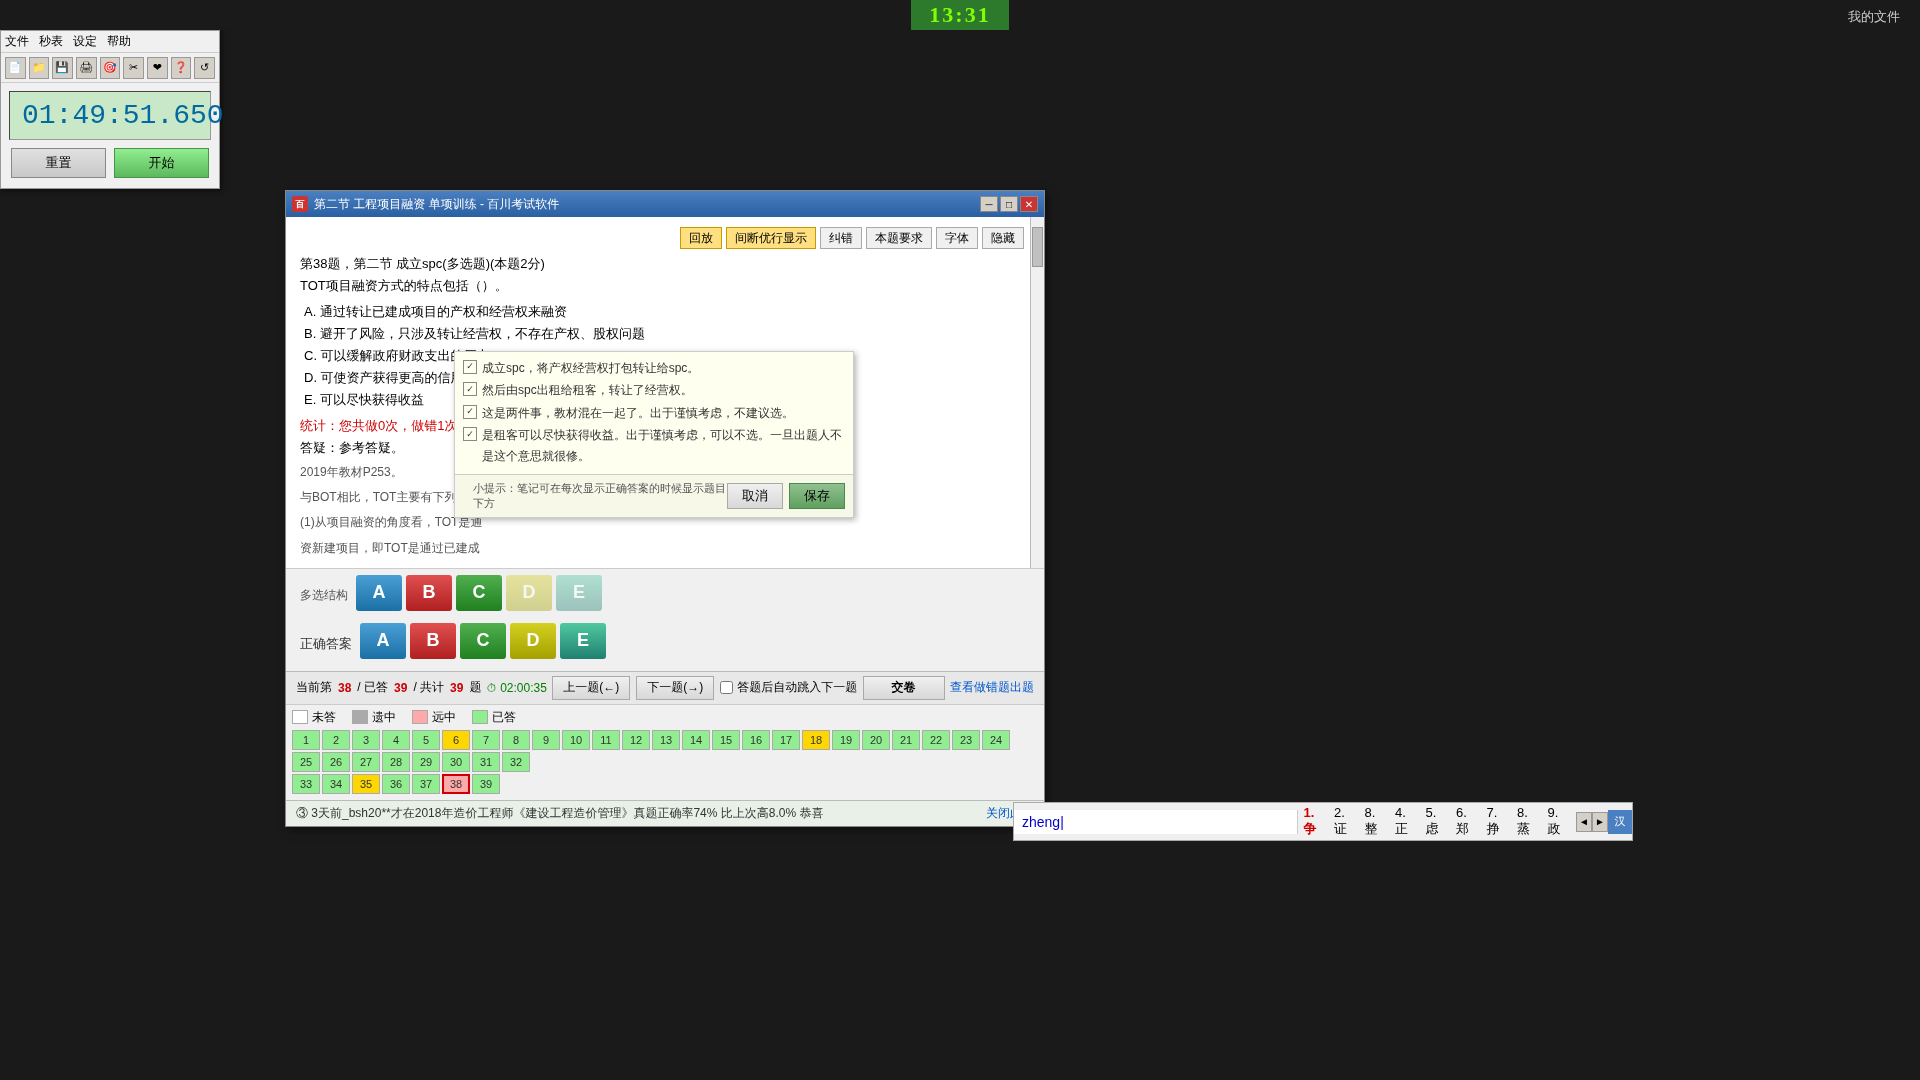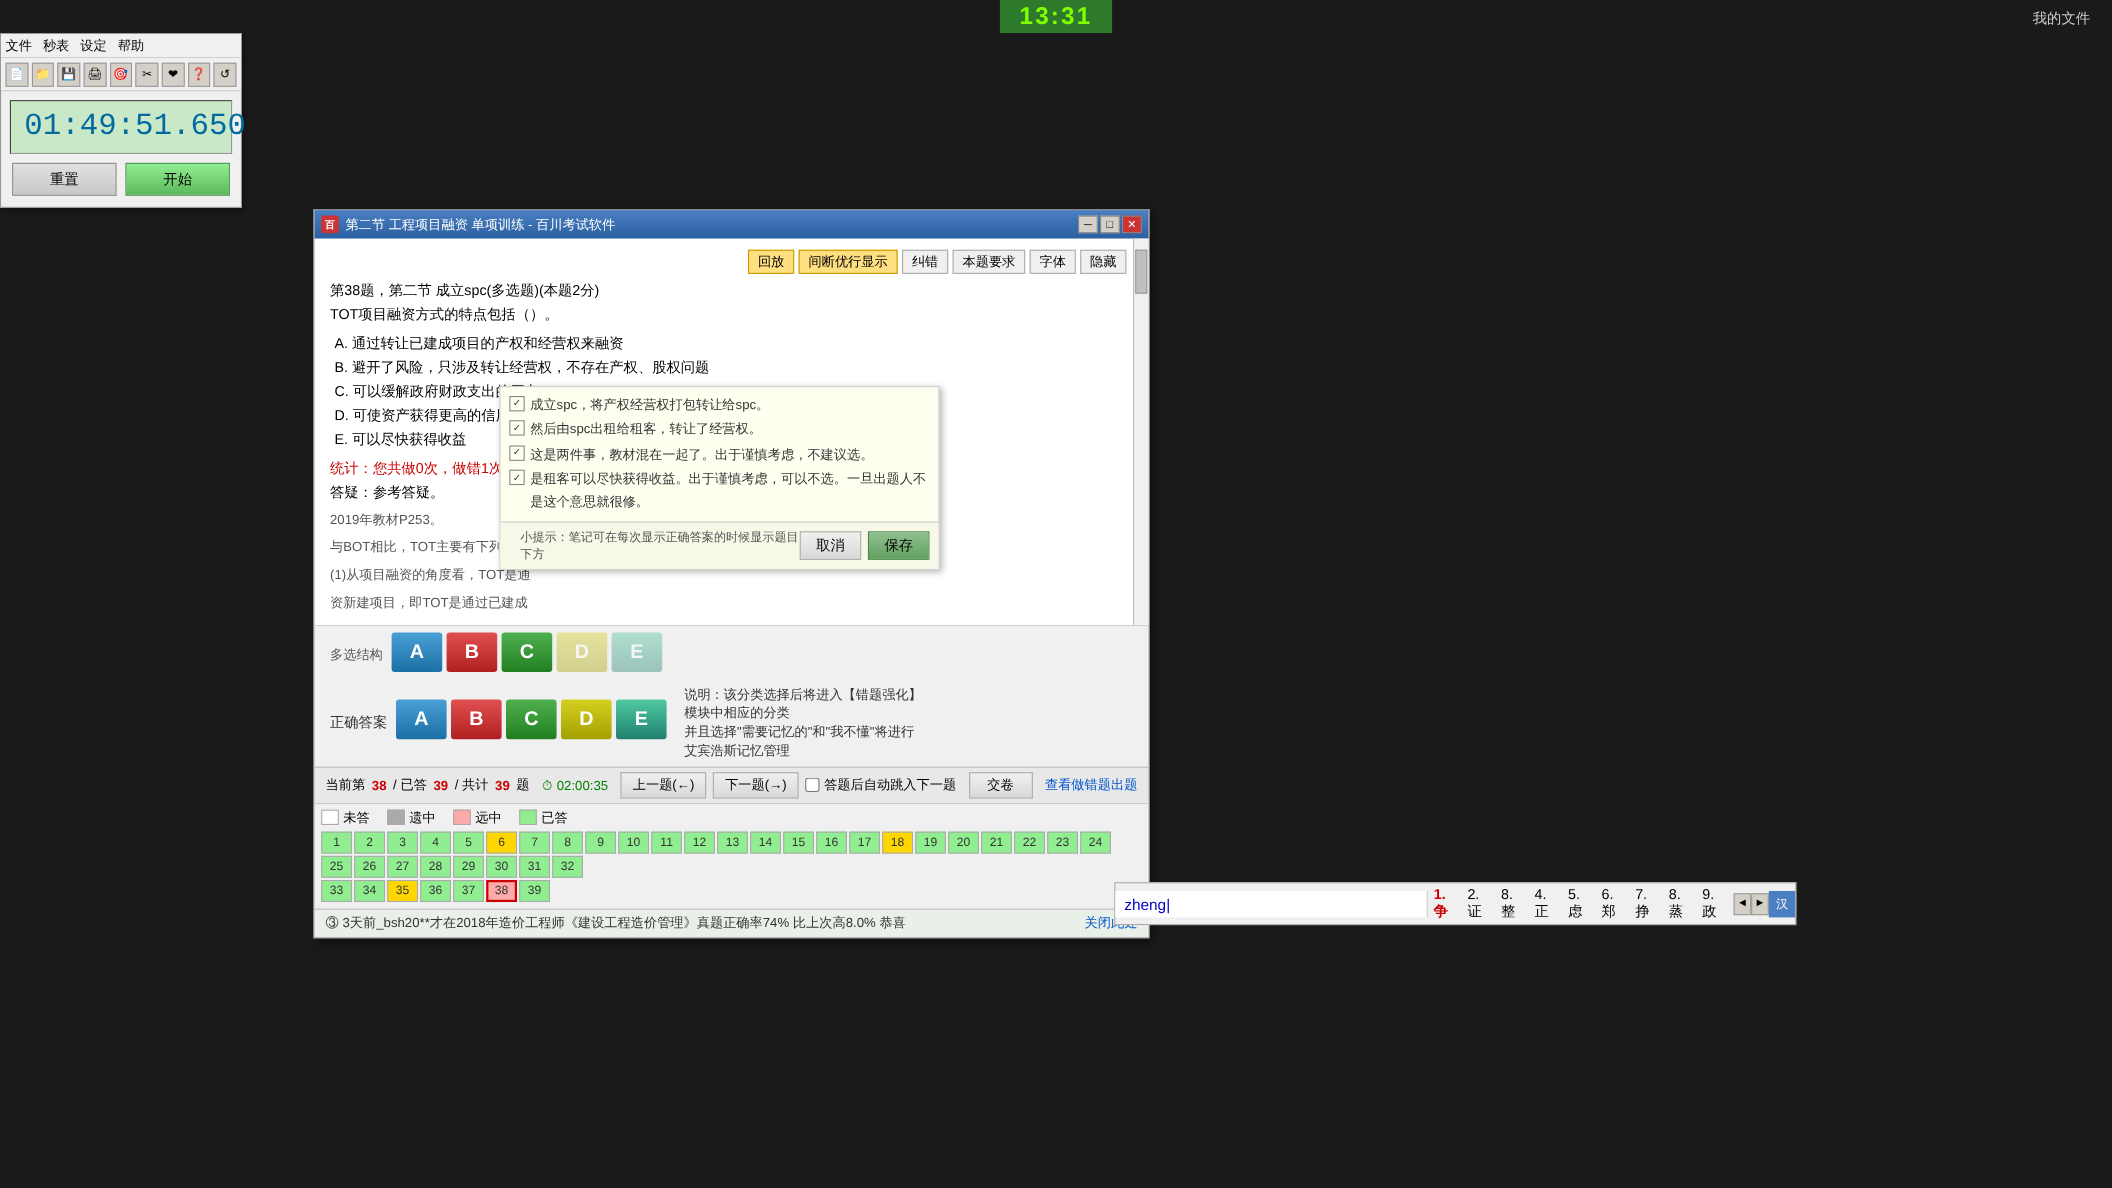--- a/index.html
+++ b/index.html
@@ -23,21 +23,21 @@
       align-items: center;
       justify-content: center;
     }
     .time-display {
       background: #2d7a2d;
       color: #7fff00;
       font-size: 22px;
       font-weight: bold;
       padding: 2px 18px;
       letter-spacing: 2px;
-      font-family: Liberation Sans, sans-serif;
+      font-family: Liberation Serif, serif;
     }
     .top-right-text {
       position: absolute;
       right: 20px;
       top: 8px;
       color: #ccc;
       font-size: 13px;
     }
 
     
@@ -427,25 +427,26 @@
     .nav-btn {
       height: 24px;
       padding: 0 10px;
       background: linear-gradient(to bottom, #f0f0f0, #d8d8d8);
       border: 1px solid #aaa;
       font-size: 12px;
       cursor: pointer;
     }
     .submit-btn {
       height: 24px;
-      padding: 0 16px;
+      padding: 0 28px;
       background: linear-gradient(to bottom, #f0f0f0, #d8d8d8);
       border: 1px solid #aaa;
       font-size: 12px;
       cursor: pointer;
+      font-weight: bold;
     }
     .auto-next-check {
       display: flex;
       align-items: center;
       gap: 4px;
       font-size: 12px;
     }
 
     
     .qnum-grid {
@@ -682,23 +683,20 @@
       </div>
     </div>
     <div style="display:flex; align-items:center;">
       <span class="correct-label" style="margin-right:8px;">正确答案</span>
       <div class="answer-buttons-row">
         <button class="ans-btn ans-btn-correct-a">A</button>
         <button class="ans-btn ans-btn-correct-b">B</button>
         <button class="ans-btn ans-btn-correct-c">C</button>
         <button class="ans-btn ans-btn-correct-d">D</button>
         <button class="ans-btn ans-btn-correct-e">E</button>
-      </div>
-      <div style="margin-left:16px;font-size:12px;color:#333;max-width:220px;">
-        说明：该分类选择后将进入【错题强化】模块中相应的分类<br>并且选择"需要记忆的"和"我不懂"将进行艾宾浩斯记忆管理
       </div>
     </div>
   </div>
 
   <div class="status-bar">
     <div class="status-left">
       <span>当前第</span>
       <span style="color:#cc0000;font-weight:bold;">38</span>
       <span>/ 已答</span>
       <span style="color:#cc0000;font-weight:bold;">39</span>

